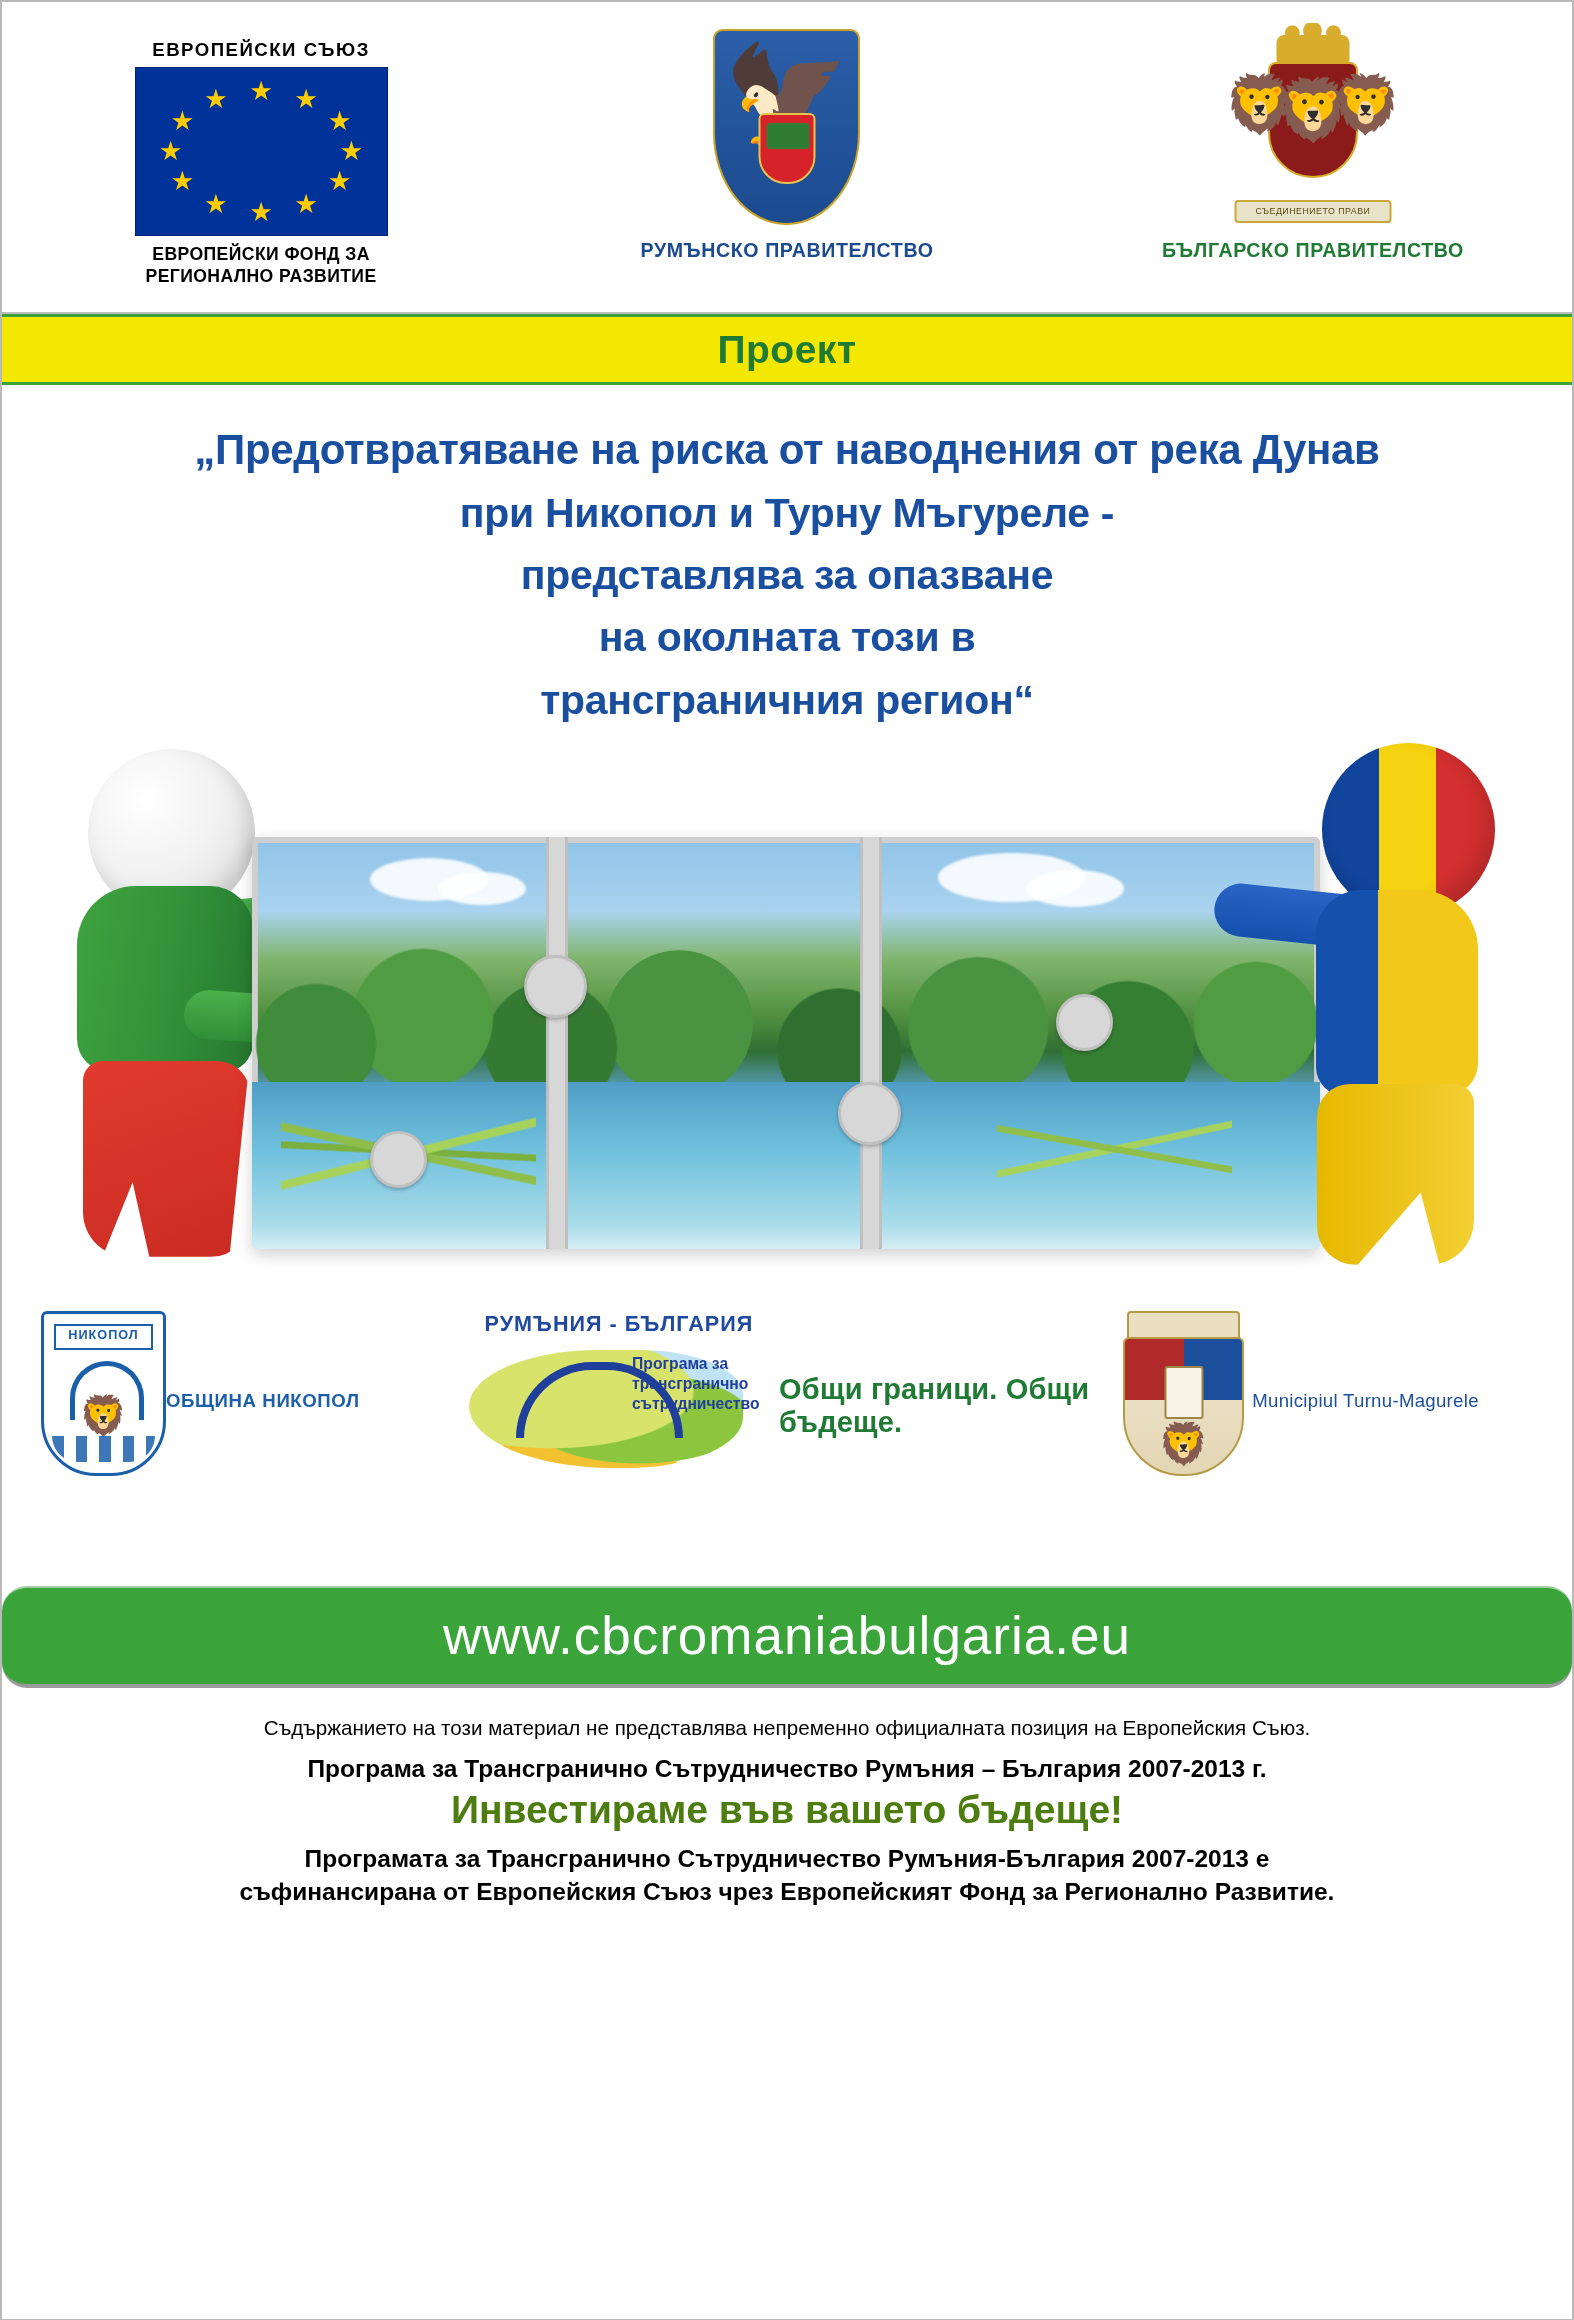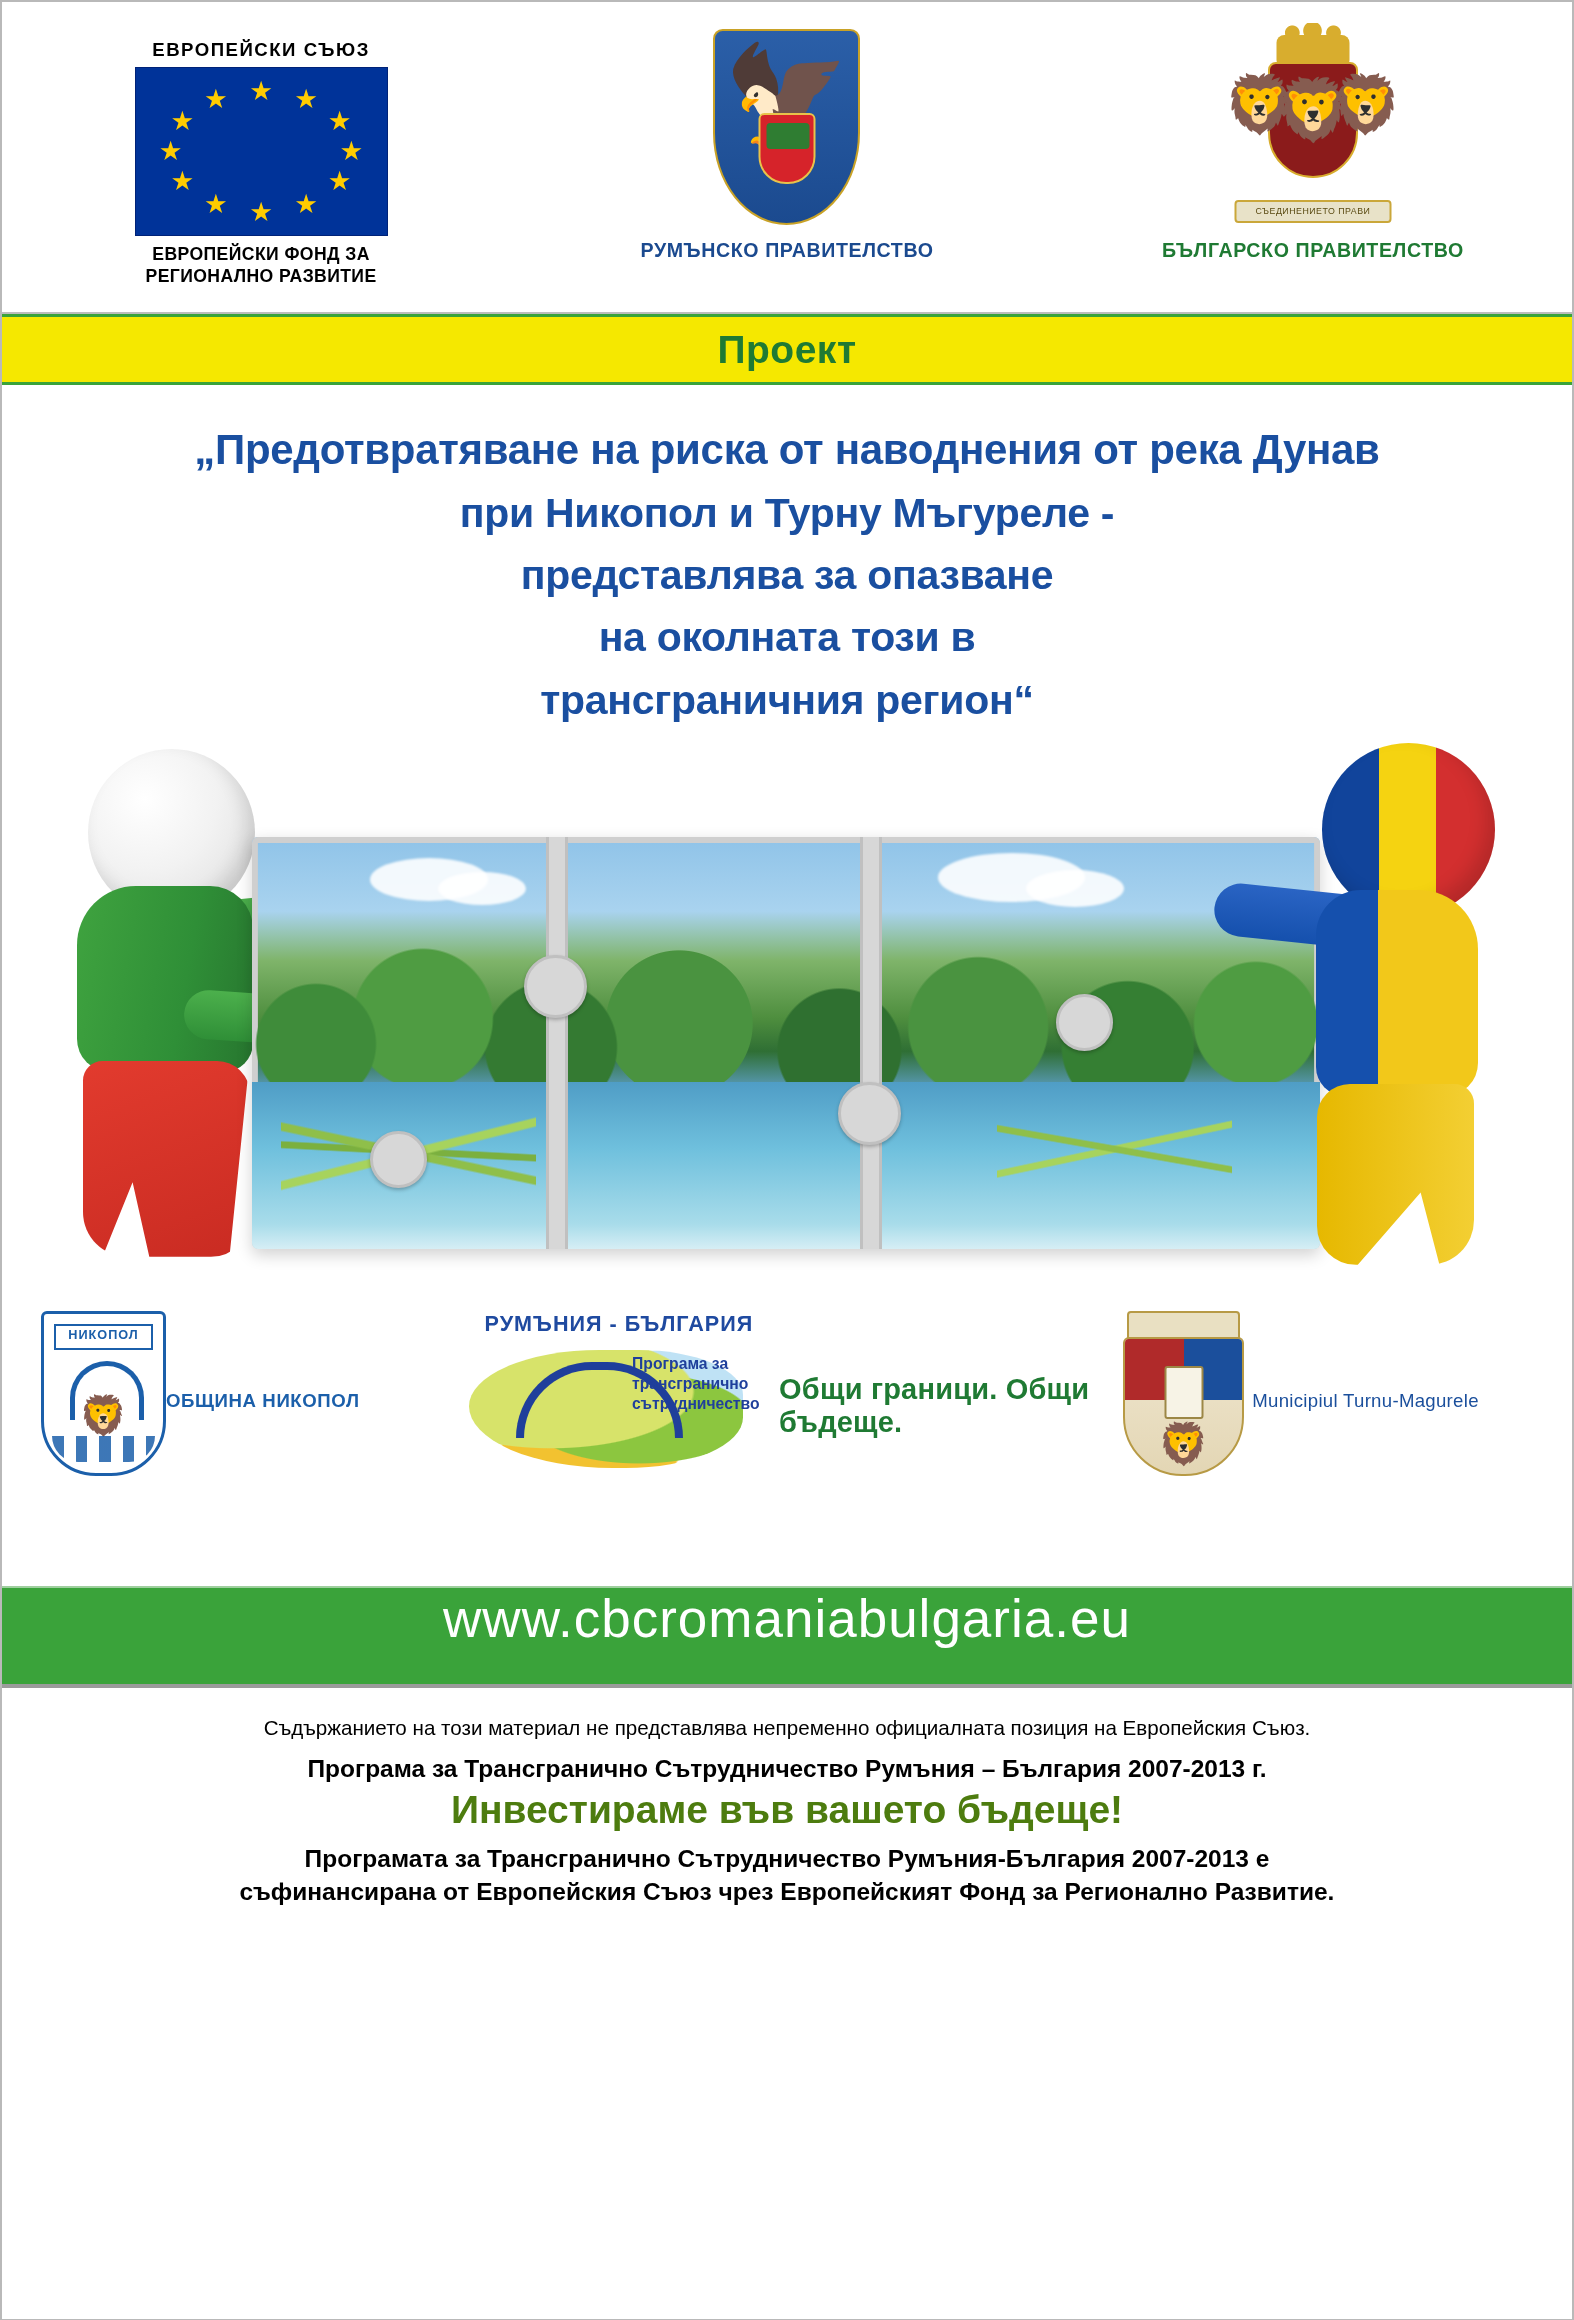--- a/index.html
+++ b/index.html
@@ -457,21 +457,21 @@
   .tm-caption {
     margin-top: 13.7px; font-size: 18.6px; color: #1b4f9c; letter-spacing: 0.3px;
   }
 
   
   .url-bar {
     height: 102px;
     background: #3aa33a;
     border-top: 2.9px solid #9fcf9f;
     border-bottom: 4.9px solid #9b9b9b;
-    display: flex; justify-content: center;
+    display: flex; align-items: center; justify-content: center; border-radius: 25px;
   }
   .url-bar .url {
     color: #ffffff;
     font-size: 53px;
     letter-spacing: 1px;
     font-weight: normal;
   }
 
   
   .footer {

